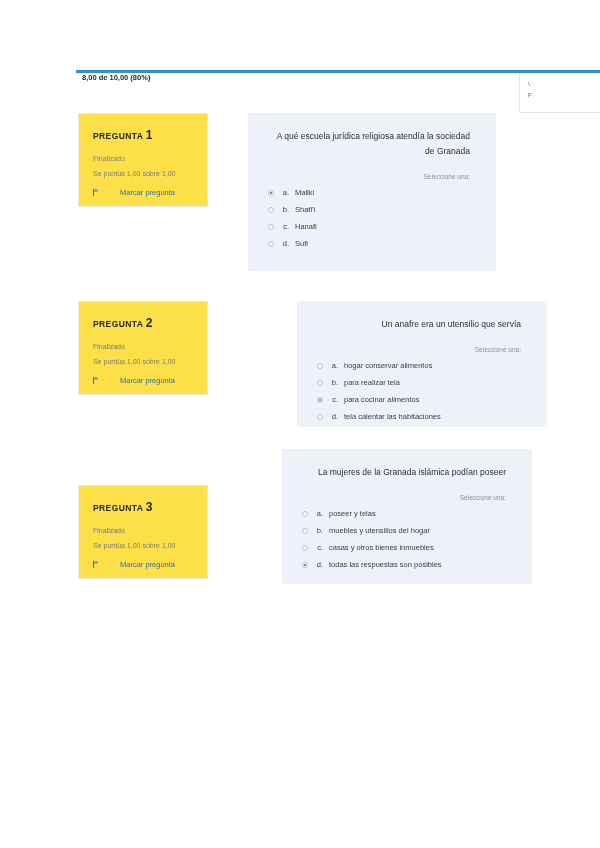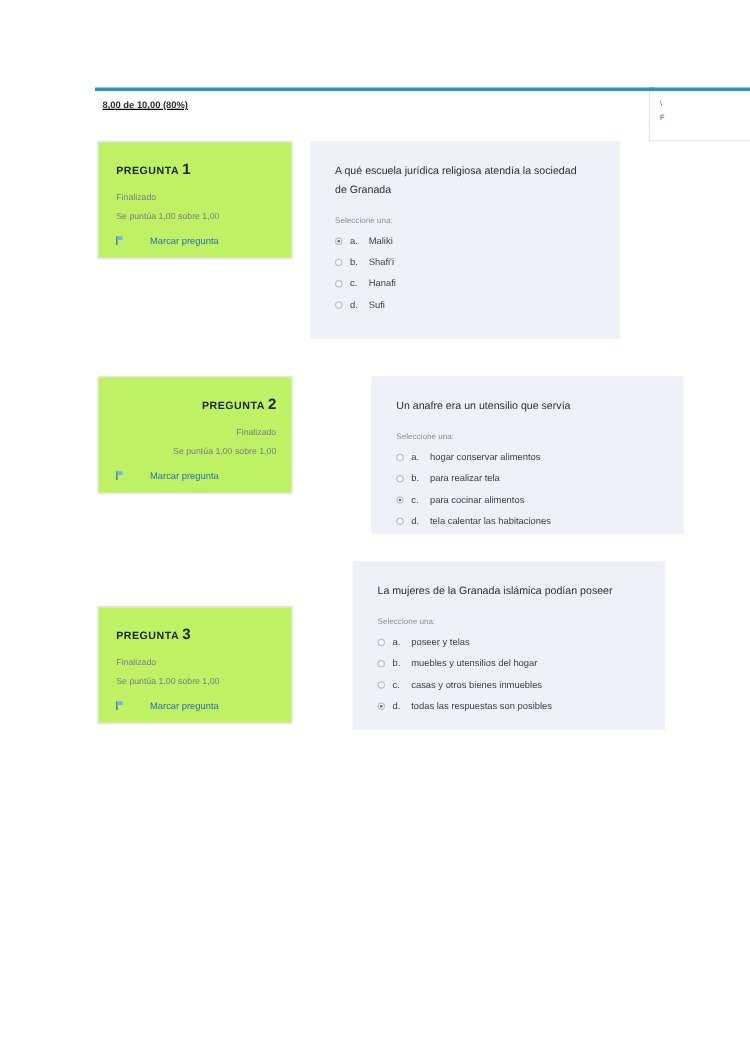--- a/index.html
+++ b/index.html
@@ -49,23 +49,22 @@
   }
   .grade-label-cell span {
     font-size: 7.5px;
     font-weight: bold;
     color: #2b2b2b;
     letter-spacing: .1px;
   }
   .grade-value-cell {
     flex: 1;
     display: flex;
-    align-items: center;
+    align-items: flex-start;
     padding: 0 0 5px 6px;
-    text-decoration: underline;
   }
   .grade-value-cell span {
     font-size: 7.5px;
     font-weight: bold;
     color: #2b2b2b;
   }
 
   
   .side-panel {
     position: absolute;
@@ -80,22 +79,22 @@
     font-size: 6px;
     color: #2f6fa8;
     line-height: 11px;
     white-space: nowrap;
     overflow: hidden;
     width: 8px;
   }
 
   .q-info {
     position: absolute;
-    width: 156px;
-    background: #bef264;
+    width: 130px;
+    background: #fde047;
     border: 1px solid #e6e8ec;
     padding: 14px 12px 14px 14px;
   }
   .q-info .q-title {
     font-size: 8.5px;
     font-weight: bold;
     color: #1e2328;
     letter-spacing: .4px;
     margin: 0 0 9px 0;
   }
@@ -137,20 +136,21 @@
     position: absolute;
     left: 1px; top: 0;
     width: 4px; height: 3px;
     background: #7fb0dc;
   }
 
   .q-body {
     position: absolute;
     background: #eef1f8;
     padding: 16px 26px 18px 20px;
+    text-align: right;
   }
   .q-body .q-text {
     font-size: 8.5px;
     color: #2a2f36;
     line-height: 15px;
     margin: 0 0 14px 0;
     max-width: 210px;
   }
   .q-body .q-select-label {
     font-size: 6.5px;
@@ -245,21 +245,21 @@
         <span class="opt-text">Hanafi</span>
       </li>
       <li class="q-opt">
         <span class="radio"></span>
         <span class="opt-letter">d.</span>
         <span class="opt-text">Sufi</span>
       </li>
     </ul>
   </div>
 
-  <div class="q-info" style="left:78px; top:301px; height:94px;text-align:right;">
+  <div class="q-info" style="left:78px; top:301px; height:94px;">
     <p class="q-title">
       <span>PREGUNTA</span>
       <span class="q-num">2</span>
     </p>
     <p class="q-state">Finalizado</p>
     <p class="q-points">Se puntúa 1,00 sobre 1,00</p>
     <div class="q-flag">
       <span class="flag-icon"></span>
       <span>Marcar pregunta</span>
     </div>

